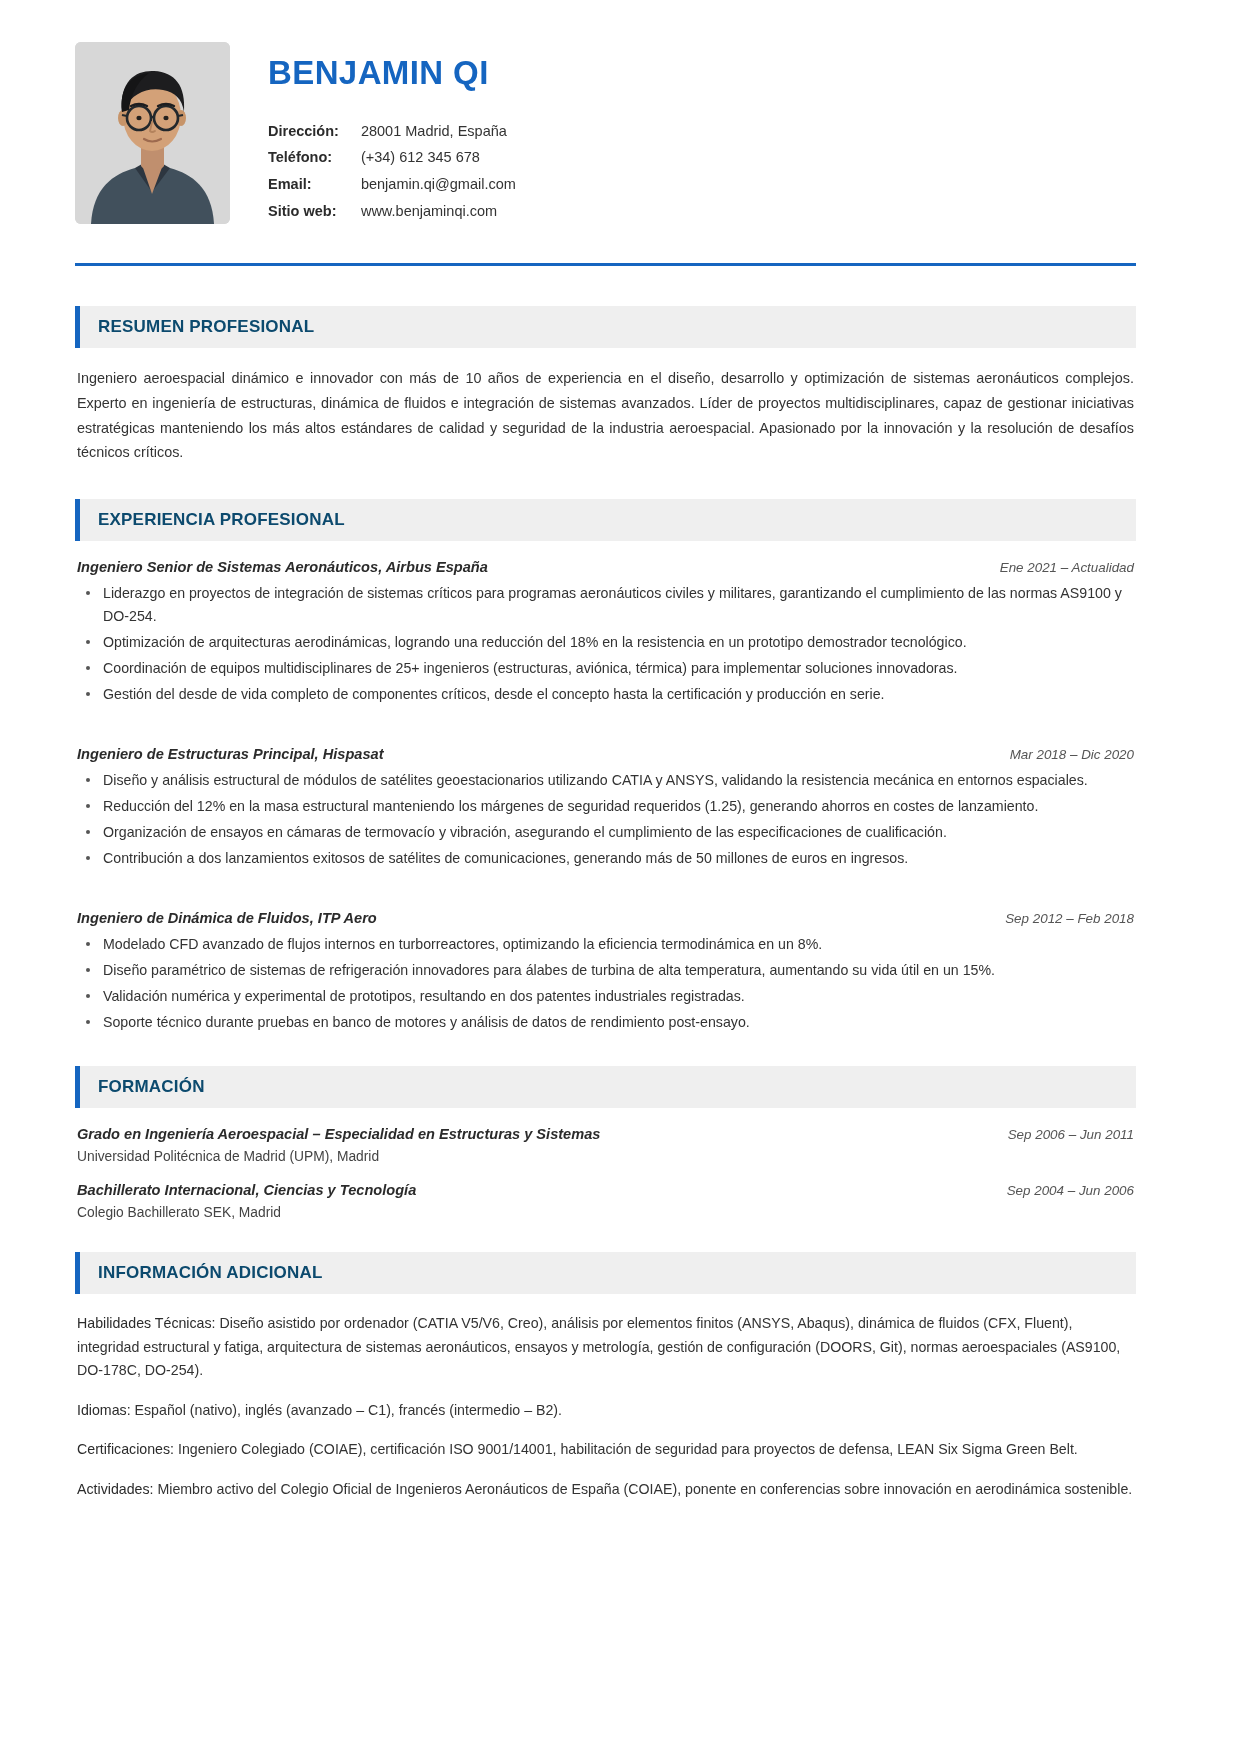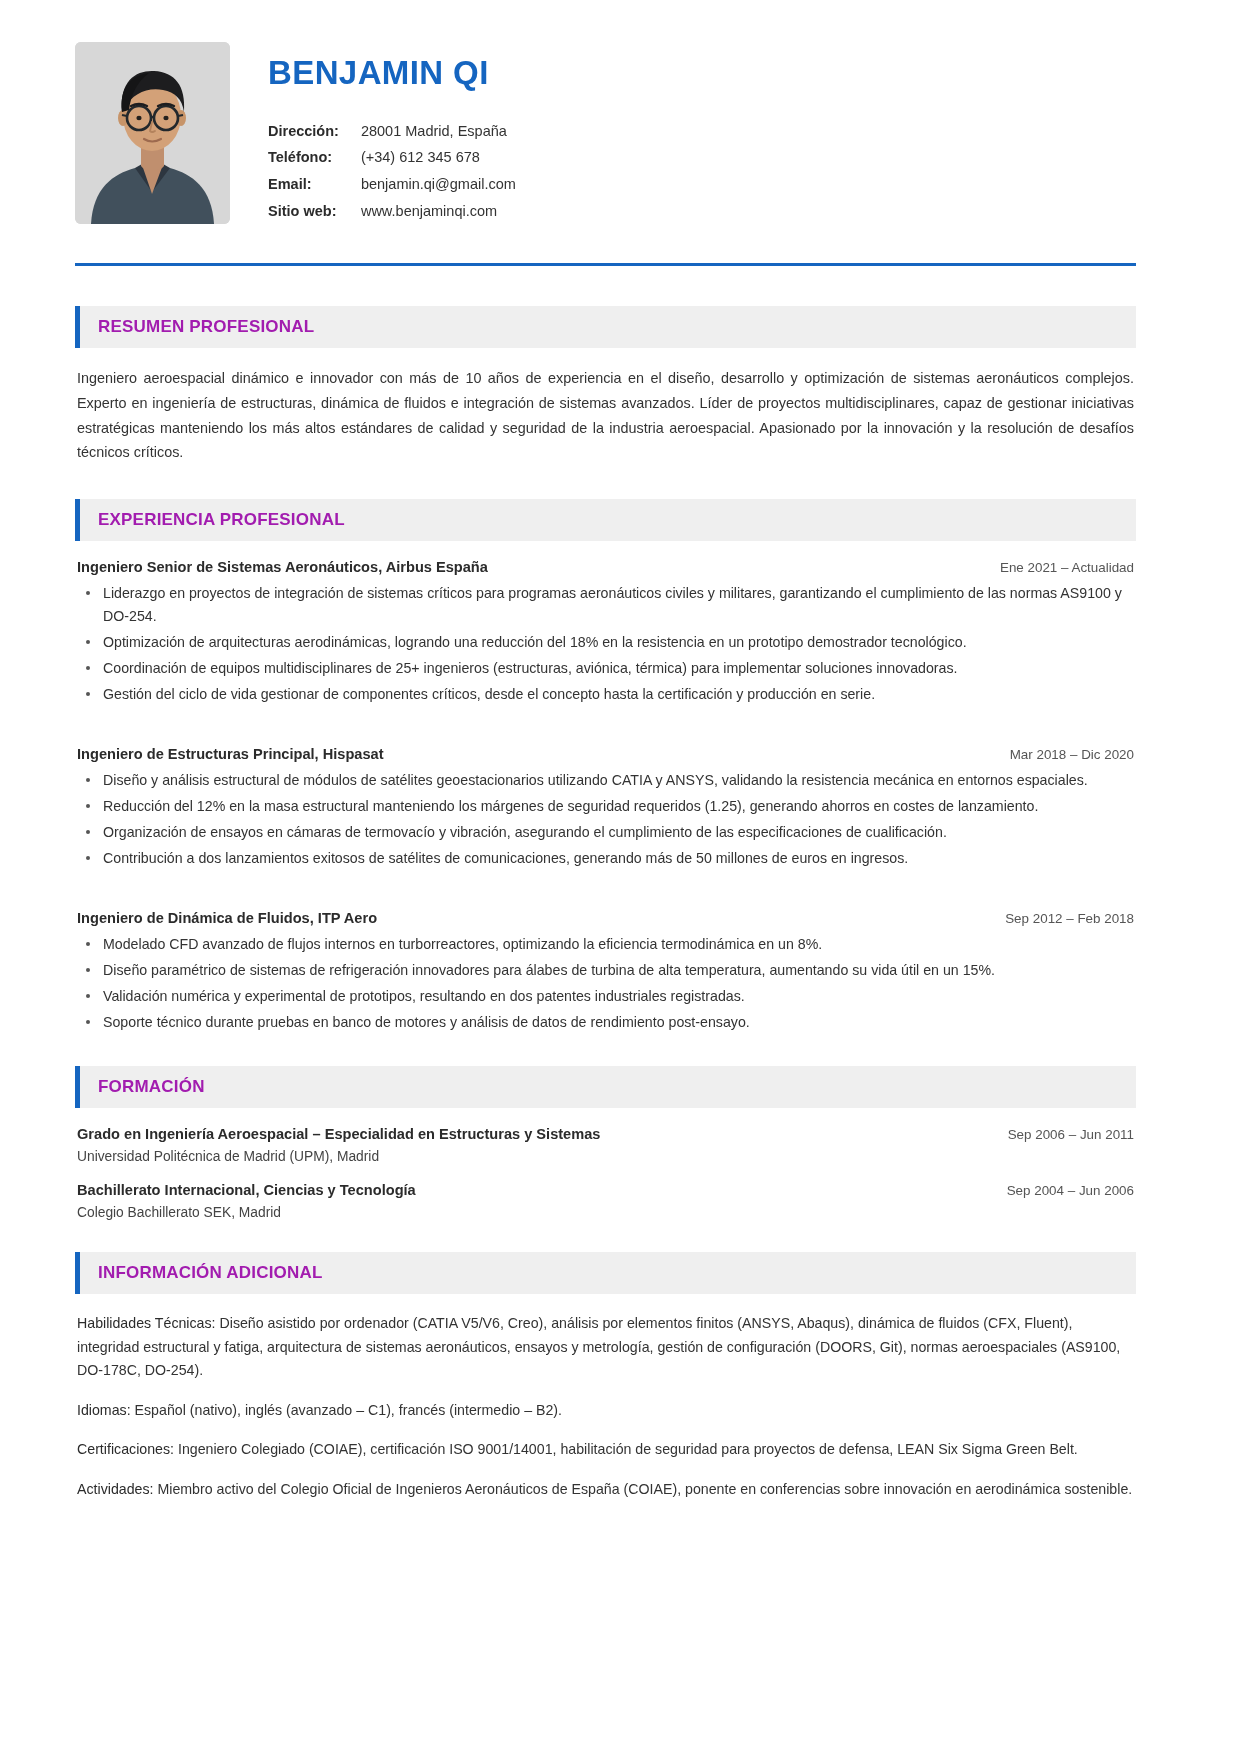--- a/index.html
+++ b/index.html
@@ -69,21 +69,21 @@
   .section { margin-bottom: 6px; }
   .section-head {
     background: #efefef;
     border-left: 5px solid #1565C0;
     padding: 11px 0 11px 18px;
     margin-bottom: 18px;
   }
   .section-title {
     font-size: 17px;
     font-weight: bold;
-    color: #a21caf;
+    color: #0c4a6e;
     letter-spacing: 0.2px;
   }
 
   
   .summary {
     font-size: 14.4px;
     line-height: 1.72;
     text-align: justify;
     color: #333333;
     margin-bottom: 34px;
@@ -92,20 +92,21 @@
 
   .entry { margin-bottom: 20px; }
   .entry:last-child { margin-bottom: 4px; }
   .entry-head {
     display: flex;
     align-items: baseline;
     justify-content: space-between;
     gap: 37px;
     margin-bottom: 7px;
     padding: 0 2px;
+    font-style: italic;
   }
   .entry-title {
     font-size: 14.6px;
     font-weight: bold;
     color: #2b2b2b;
   }
   .entry-date {
     font-size: 13.4px;
     color: #555555;
     white-space: nowrap;
@@ -242,21 +243,21 @@
 
     <div class="entry">
       <div class="entry-head">
         <div class="entry-title">Ingeniero Senior de Sistemas Aeronáuticos, Airbus España</div>
         <div class="entry-date">Ene 2021 – Actualidad</div>
       </div>
       <ul class="bullets">
         <li>Liderazgo en proyectos de integración de sistemas críticos para programas aeronáuticos civiles y militares, garantizando el cumplimiento de las normas AS9100 y DO-254.</li>
         <li>Optimización de arquitecturas aerodinámicas, logrando una reducción del 18% en la resistencia en un prototipo demostrador tecnológico.</li>
         <li>Coordinación de equipos multidisciplinares de 25+ ingenieros (estructuras, aviónica, térmica) para implementar soluciones innovadoras.</li>
-        <li>Gestión del ciclo de vida gestionar de componentes críticos, desde el concepto hasta la certificación y producción en serie.</li>
+        <li>Gestión del desde de vida completo de componentes críticos, desde el concepto hasta la certificación y producción en serie.</li>
       </ul>
     </div>
 
     <div class="spacer-md"></div>
 
     <div class="entry">
       <div class="entry-head">
         <div class="entry-title">Ingeniero de Estructuras Principal, Hispasat</div>
         <div class="entry-date">Mar 2018 – Dic 2020</div>
       </div>

